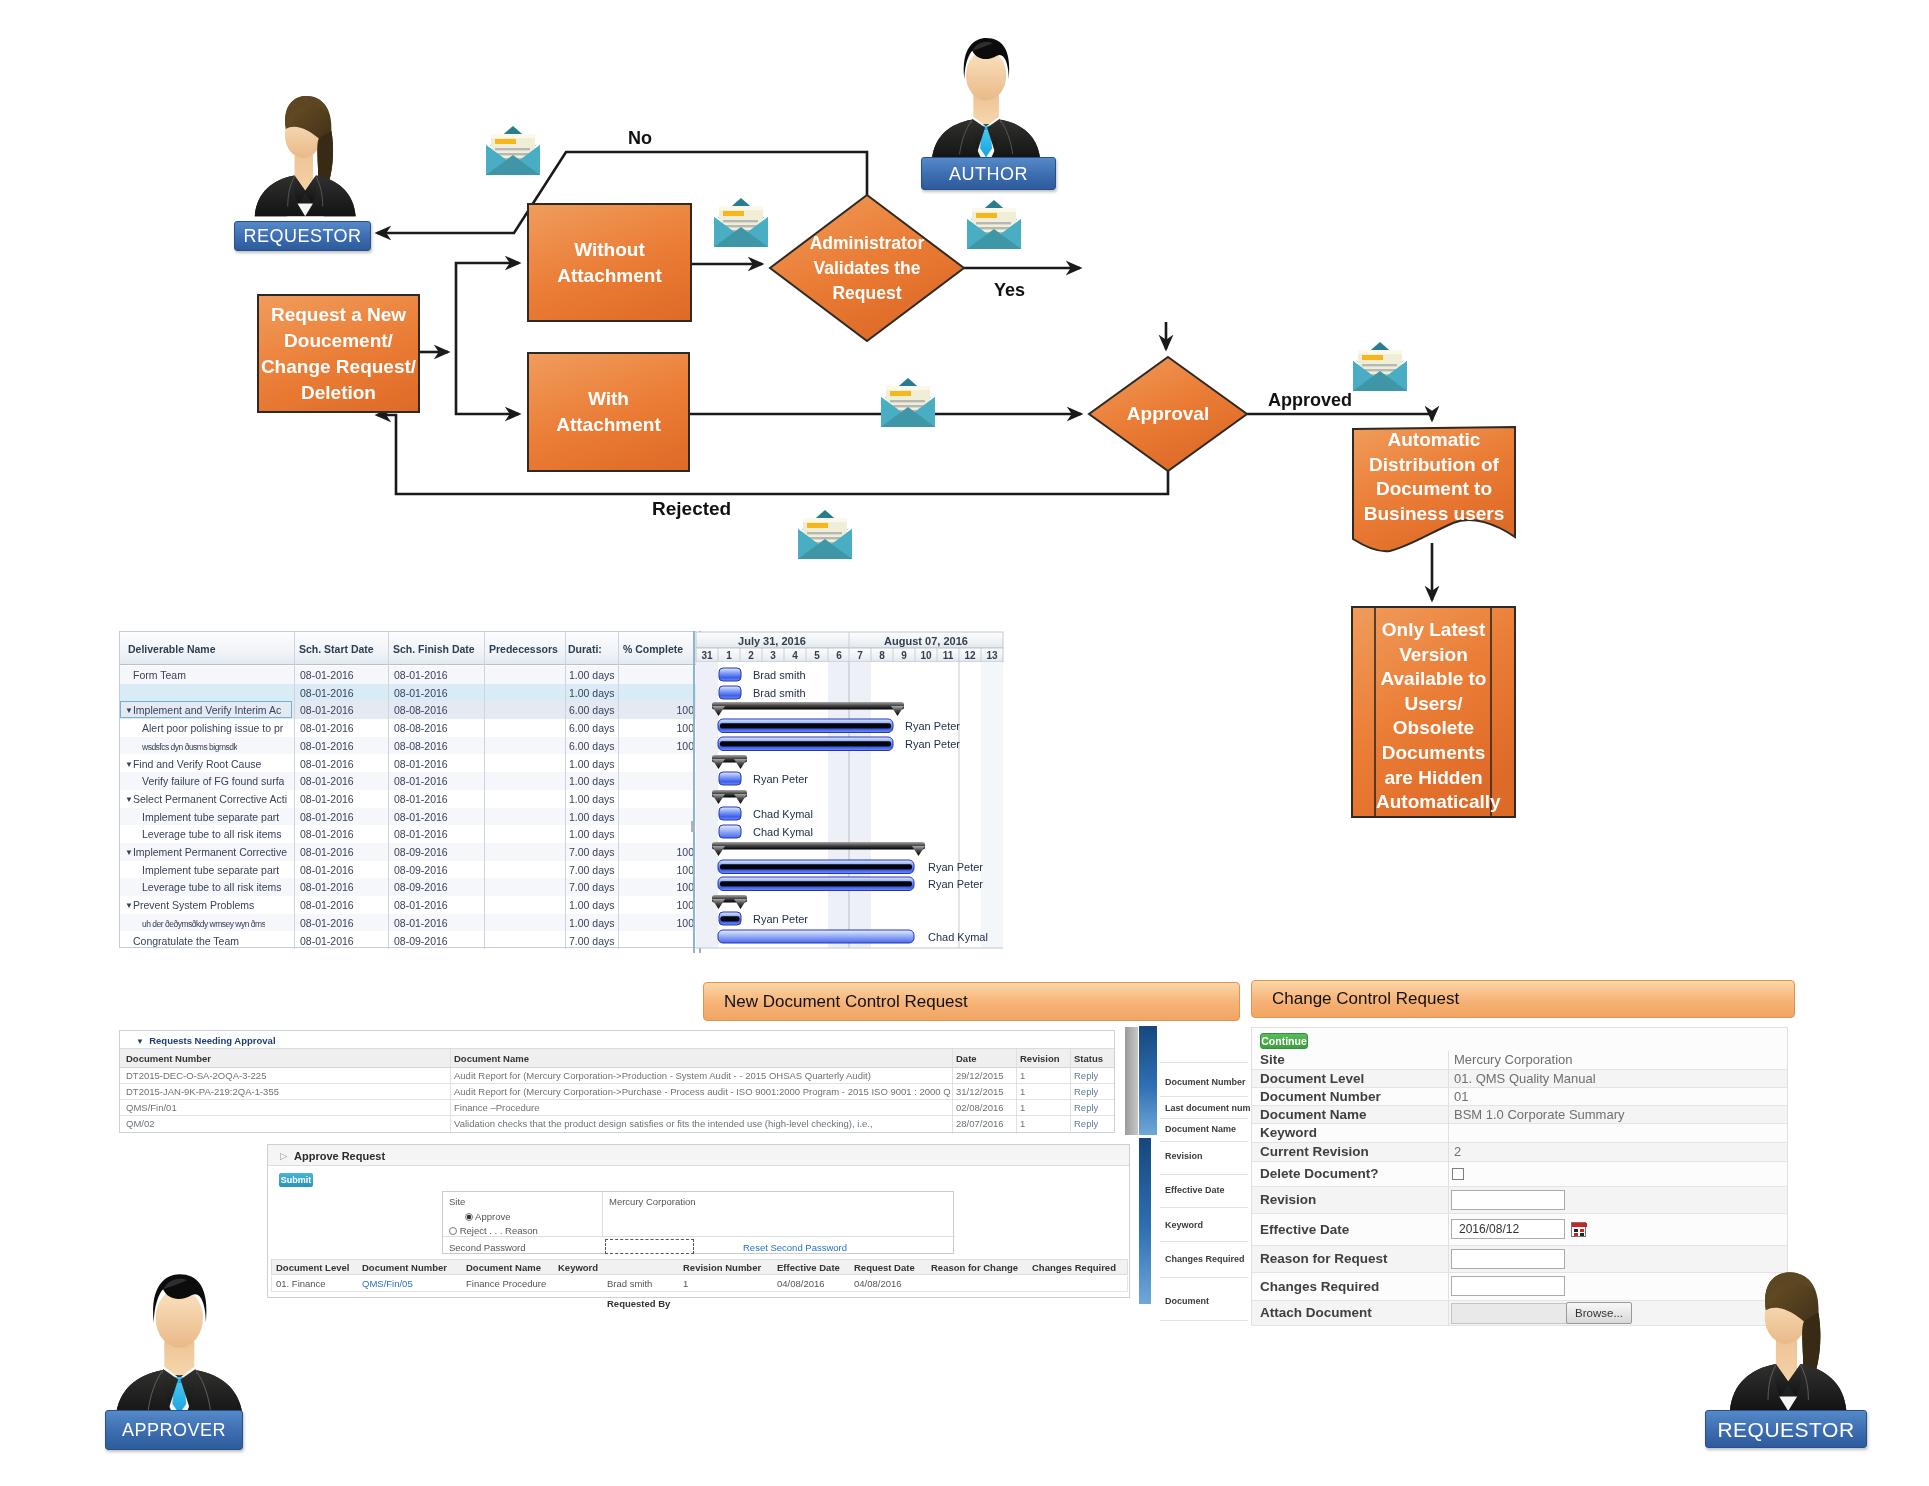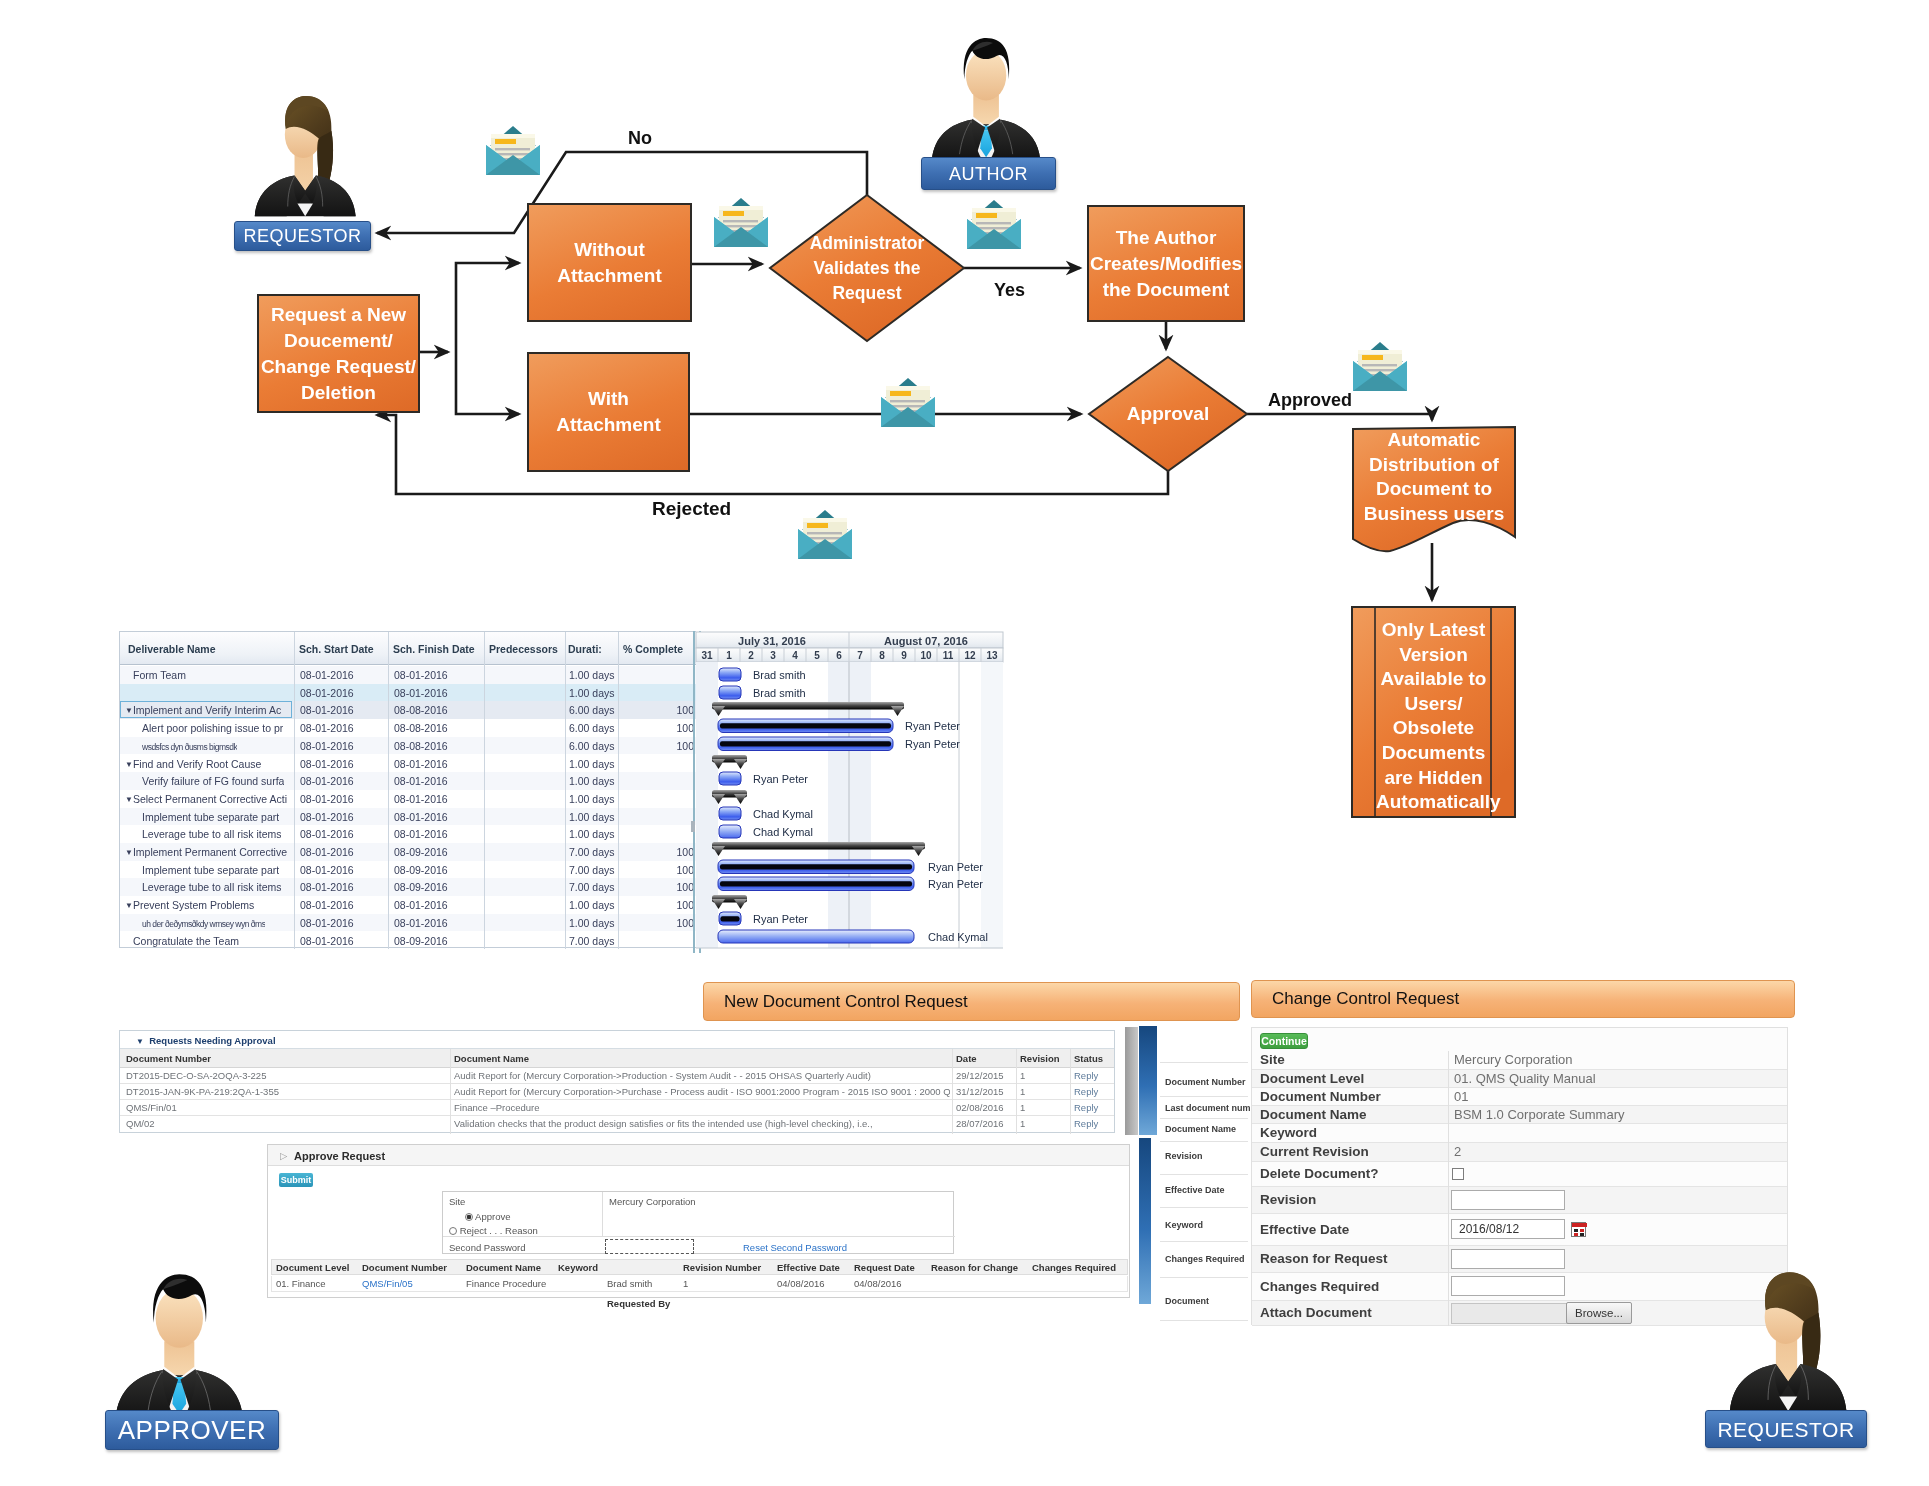--- a/index.html
+++ b/index.html
@@ -129,34 +129,33 @@
 <use href="#env" x="1350" y="340"></use>
 <use href="#env" x="795" y="508"></use>
 
 <use href="#man" transform="translate(927,36) scale(0.985)"></use>
 <use href="#woman" transform="translate(247,94) scale(0.97)"></use>
 </svg>
 
 <div class="obox" style="left:257px; top:294px; width:163px; height:119px;">Request a New<br>Doucement/<br>Change Request/<br>Deletion</div>
 <div class="obox" style="left:527px; top:203px; width:165px; height:119px;">Without<br>Attachment</div>
 <div class="obox" style="left:527px; top:352px; width:163px; height:120px;">With<br>Attachment</div>
-<div class="obox" style="left:1087px; top:205px; width:158px; height:117px;">The Author<br>Creates/Modifies<br>the Document</div>
 <div class="abs" style="left:770px; top:231px; width:194px; text-align:center; color:#fff; font-weight:bold; font-size:17.5px; line-height:25px;">Administrator<br>Validates the<br>Request</div>
 <div class="abs" style="left:1089px; top:403px; width:158px; text-align:center; color:#fff; font-weight:bold; font-size:19px;">Approval</div>
 <div class="abs" style="left:1353px; top:428px; width:162px; text-align:center; color:#fff; font-weight:bold; font-size:19px; line-height:24.6px;">Automatic<br>Distribution of<br>Document to<br>Business users</div>
 <div class="abs" style="left:1376px; top:618px; width:115px; text-align:center; color:#fff; font-weight:bold; font-size:19px; line-height:24.6px;">Only Latest<br>Version<br>Available to<br>Users/<br>Obsolete<br>Documents<br>are Hidden<br>Automatically</div>
 
 <div class="flab" style="left:628px; top:128px;">No</div>
 <div class="flab" style="left:994px; top:280px;">Yes</div>
 <div class="flab" style="left:1268px; top:390px;">Approved</div>
 <div class="flab" style="left:652px; top:498px; font-size:19px;">Rejected</div>
 
 <div class="blab" style="left:234px; top:221px; width:137px; height:30px; line-height:29px;">REQUESTOR</div>
 <div class="blab" style="left:921px; top:157px; width:135px; height:33px; line-height:32px;">AUTHOR</div>
-<div class="blab" style="left:105px; top:1410px; width:174px; height:40px; line-height:39px; font-size:26px;">APPROVER</div>
+<div class="blab" style="left:105px; top:1410px; width:138px; height:40px; line-height:39px; font-size:18px;">APPROVER</div>
 <div class="blab" style="left:1705px; top:1410px; width:162px; height:38px; line-height:37px; font-size:21px;">REQUESTOR</div>
 
 <div class="abs" id="gt" style="left:119px; top:631px; width:577px; height:317px; border:1px solid #c3cdd8; border-right:none; font-size:10.5px; color:#39405c;">
   <div class="abs" style="left:0; top:0; width:577px; height:33px; background:linear-gradient(180deg,#fdfdfe 0%,#eef2f7 70%,#e3e9f1 100%); border-bottom:1px solid #b6c2cf; color:#2c3e50; font-weight:bold;">
     <span class="abs" style="left:8px; top:11px;">Deliverable Name</span>
     <span class="abs" style="left:179px; top:11px;">Sch. Start Date</span>
     <span class="abs" style="left:273px; top:11px;">Sch. Finish Date</span>
     <span class="abs" style="left:369px; top:11px;">Predecessors</span>
     <span class="abs" style="left:448px; top:11px;">Durati:</span>
     <span class="abs" style="left:503px; top:11px;">% Complete</span>

